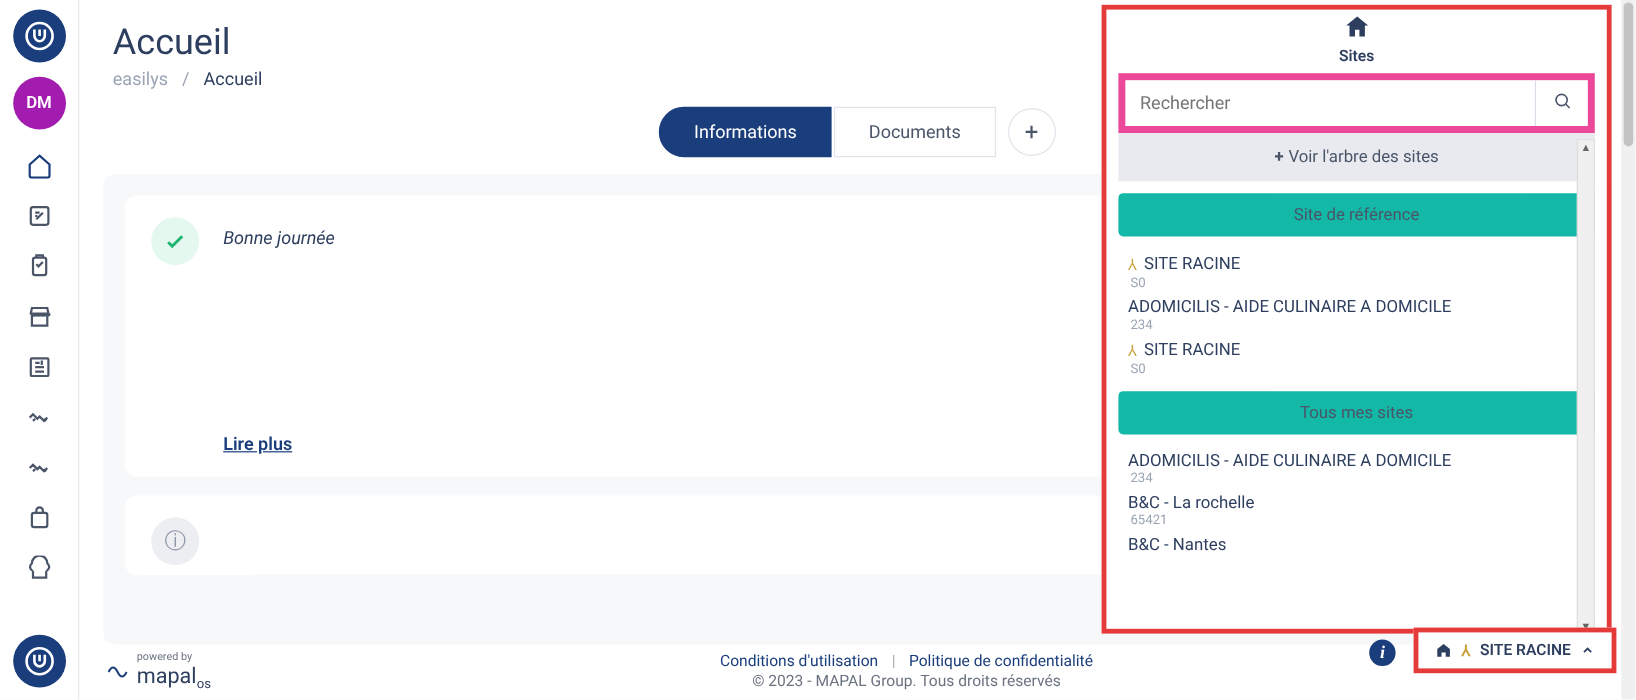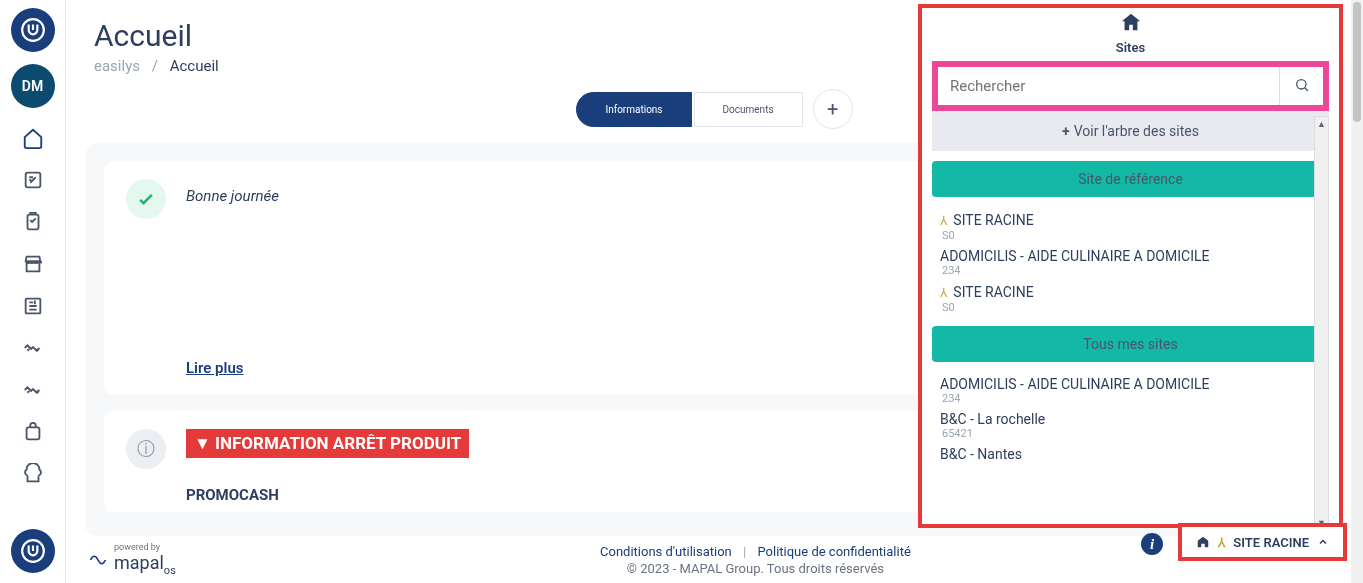--- a/index.html
+++ b/index.html
@@ -1,33 +1,33 @@
 <!DOCTYPE html>
 <html><head>
   <meta charset="utf-8">
   <style>
     * { margin: 0; padding: 0; box-sizing: border-box; font-family: -apple-system, BlinkMacSystemFont, "Segoe UI", Roboto, sans-serif; }
     body { width: 1363px; height: 583px; display: flex; background: #fff; overflow: hidden; position: relative; }
     
     .sidebar { width: 66px; background: #fff; border-right: 1px solid #e8e8e8; display: flex; flex-direction: column; align-items: center; padding-top: 8px; gap: 6px; }
     .logo-circle { width: 44px; height: 44px; border-radius: 50%; background: #1a3d7c; display: flex; align-items: center; justify-content: center; color: #fff; }
-    .avatar-circle { width: 44px; height: 44px; border-radius: 50%; background: #0c4a6e; display: flex; align-items: center; justify-content: center; color: #fff; font-size: 14px; font-weight: 600; margin-top: 6px; margin-bottom: 6px; text-align: right; }
+    .avatar-circle { width: 44px; height: 44px; border-radius: 50%; background: #a21caf; display: flex; align-items: center; justify-content: center; color: #fff; font-size: 14px; font-weight: 600; margin-top: 6px; margin-bottom: 6px; text-align: right; }
     .nav-icon { width: 36px; height: 36px; display: flex; align-items: center; justify-content: center; color: #4a5568; cursor: pointer; }
     .nav-icon.active { color: #1a3d7c; }
     .sidebar-bottom { margin-top: auto; margin-bottom: 10px; }
     
     .main { flex: 1; display: flex; flex-direction: column; min-width: 0; }
     .header { padding: 18px 28px 0 28px; }
     .page-title { font-size: 30px; font-weight: 400; color: #2d3e5e; }
     .breadcrumb { margin-top: 4px; font-size: 15px; color: #9aa4b4; }
     .breadcrumb .sep { margin: 0 8px; color: #9aa4b4; }
     .breadcrumb .current { color: #2d3e5e; }
     
     .tabs-row { display: flex; justify-content: center; align-items: center; margin-top: 14px; gap: 2px; }
-    .tab { padding: 11px 28px; font-size: 10px; color: #4a5568; border: 1px solid #e2e5ec; background: #fff; cursor: pointer; }
+    .tab { padding: 11px 28px; font-size: 15px; color: #4a5568; border: 1px solid #e2e5ec; background: #fff; cursor: pointer; }
     .tab.first { border-radius: 24px 0 0 24px; }
     .tab.last { border-radius: 0 24px 24px 0; }
     .tab.active { background: #1a3d7c; color: #fff; border-color: #1a3d7c; }
     .tab-add { width: 40px; height: 40px; border: 1px solid #e2e5ec; border-radius: 50%; margin-left: 8px; display: flex; align-items: center; justify-content: center; font-size: 20px; color: #4a5568; cursor: pointer; }
     
     .content { margin: 14px 20px 0 20px; background: #f7f8fa; border-radius: 10px; padding: 18px; flex: 1; overflow: hidden; position: relative; }
     .content-hdr { display: flex; justify-content: space-between; align-items: center; margin-bottom: 14px; }
     .content-title { font-size: 18px; color: #4a5568; }
     .toggle-row { display: flex; align-items: center; gap: 10px; }
     .toggle { width: 40px; height: 22px; background: #d9dde6; border-radius: 11px; position: relative; cursor: pointer; }
@@ -173,24 +173,20 @@
         </div>
         <div class="msg-text">Bonne journée</div>
       </div>
       <a class="read-more">Lire plus</a>
       <div class="dots">•••</div>
     </div>
 
     <div class="card" style="padding-bottom:8px;">
       <div class="card-row">
         <div class="info-circle">ⓘ</div>
-        <div>
-          <span class="alert-badge">▼ INFORMATION ARRÊT PRODUIT</span>
-          <div class="promo">PROMOCASH</div>
-        </div>
       </div>
     </div>
   </div>
 
   <div class="footer">
     <div class="footer-left">
       <svg width="20" height="20" viewBox="0 0 24 24" fill="none" stroke="#1a3d7c" stroke-width="2">
           <path d="M3 12c3-6 6-6 9 0s6 6 9 0"></path>
         </svg>
       <div>

